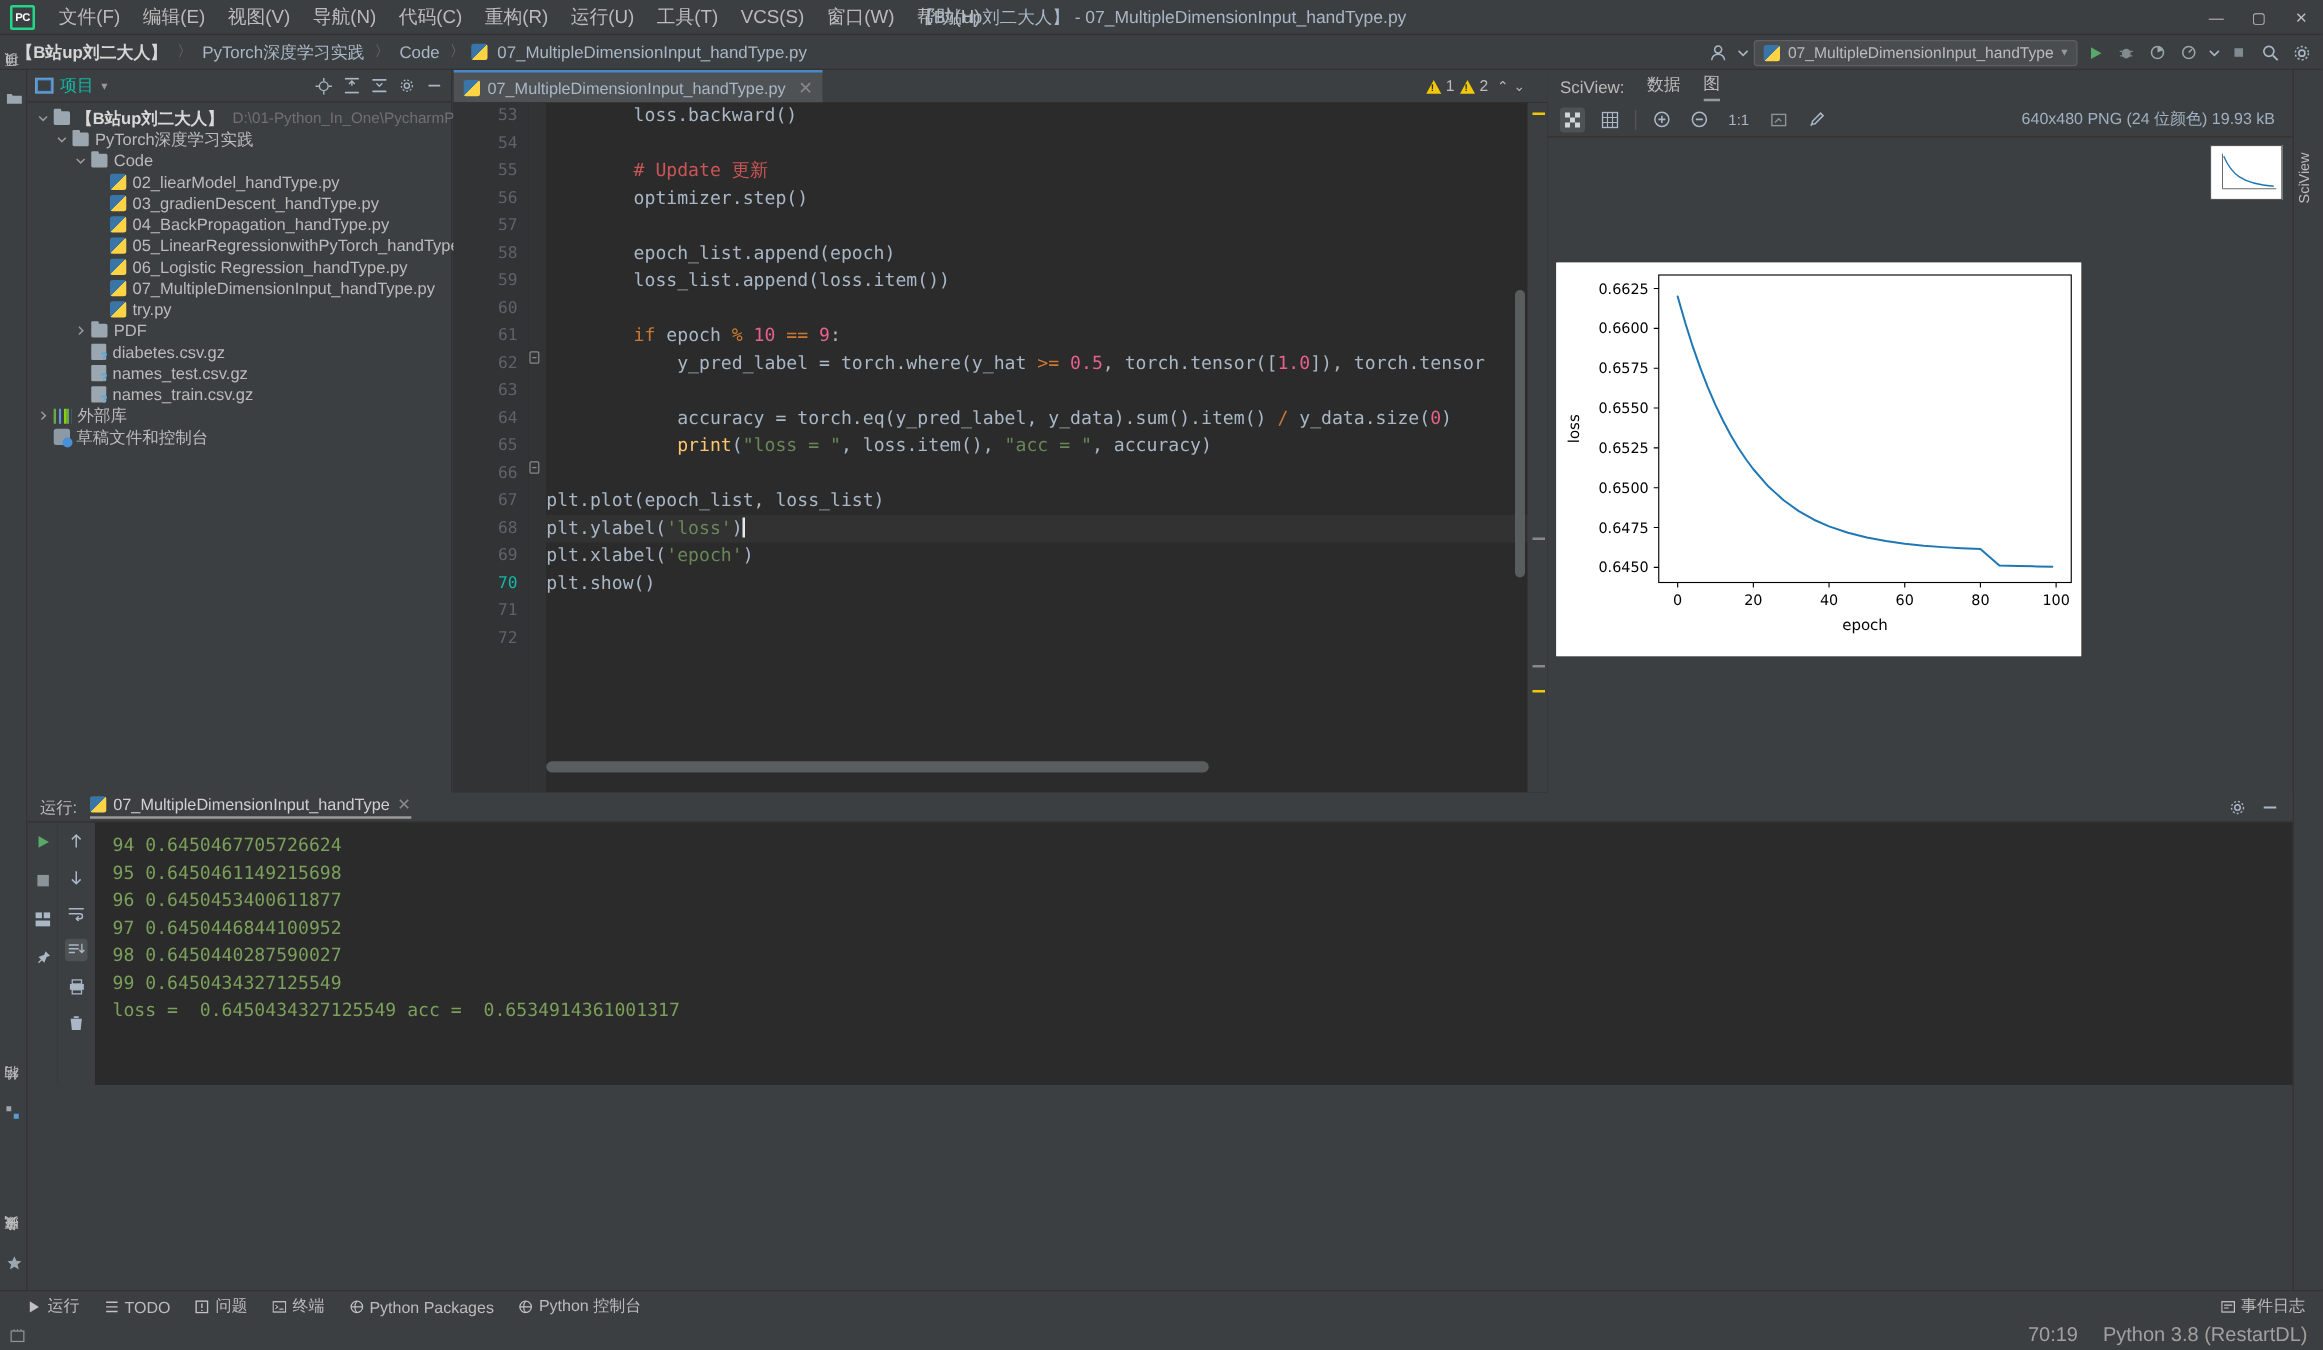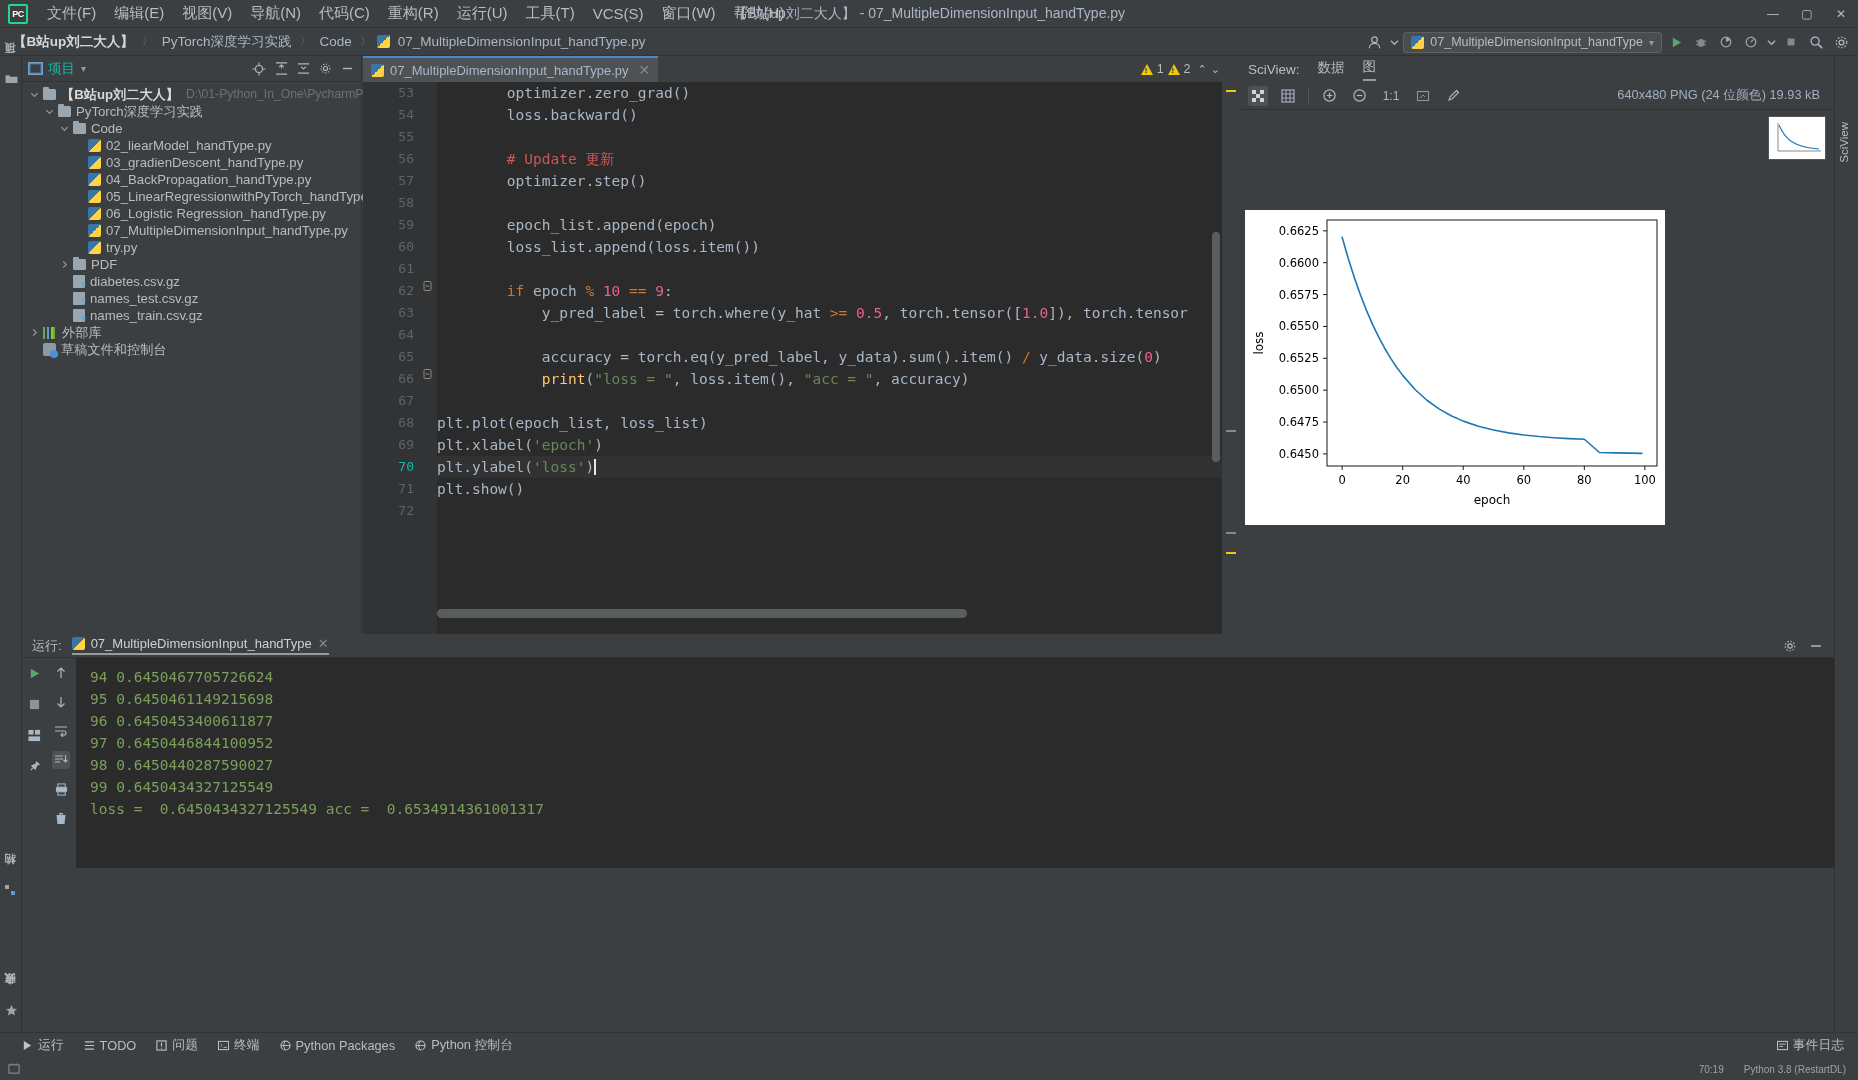--- a/index.html
+++ b/index.html
@@ -207,21 +207,21 @@
   
   .bottombar {
     position: absolute; left: 0; bottom: 22px; width: 1858px; height: 26px;
     background: #3c3f41; display: flex; align-items: center; padding-left: 22px;
     border-top: 1px solid #323232; gap: 20px;
   }
   .bb-item { display: flex; align-items: center; gap: 5px; font-size: 12.8px; color: #bbbbbb; }
   .statusbar {
     position: absolute; left: 0; bottom: 0; width: 1858px; height: 22px;
     background: #3c3f41; display: flex; align-items: center; padding-left: 8px;
-    font-size: 10px; color: #a0a0a0;
+    font-size: 16px; color: #a0a0a0;
   }
   .sb-right { margin-left: auto; display: flex; align-items: center; gap: 20px; padding-right: 12px; }
   svg { display: block; }
 </style>
 </head>
 <body>
 
 <div id="app">
 
   <div class="titlebar">
@@ -563,38 +563,37 @@
             </svg>
           </div>
           <div style="height: 22px; line-height: 22px; text-align: center;"></div>
           <div style="height: 22px; line-height: 22px; text-align: center;"></div>
           <div style="height: 22px; line-height: 22px; text-align: center;"></div>
           <div style="height: 22px; line-height: 22px; text-align: center;"></div>
           <div style="height: 22px; line-height: 22px; text-align: center;"></div>
           <div style="height: 22px; line-height: 22px; text-align: center;"></div>
         </div>
       <div class="codecol" id="code-container">
-          <div class="cline"><span class="plain">        </span><span class="plain">optimizer.zero_grad()</span></div>
           <div class="cline"><span class="plain">        </span><span class="plain">loss.backward()</span></div>
           <div class="cline"></div>
           <div class="cline"><span class="plain">        </span><span class="cmt"># Update 更新</span></div>
           <div class="cline"><span class="plain">        </span><span class="plain">optimizer.step()</span></div>
           <div class="cline"></div>
           <div class="cline"><span class="plain">        </span><span class="plain">epoch_list.append(epoch)</span></div>
           <div class="cline"><span class="plain">        </span><span class="plain">loss_list.append(loss.item())</span></div>
           <div class="cline"></div>
           <div class="cline has-squig"><span class="plain">        </span><span class="kw">if</span><span class="plain"> epoch </span><span class="kw">%</span><span class="plain"> </span><span class="numpink">10</span><span class="plain"> </span><span class="kw">==</span><span class="plain"> </span><span class="numpink">9</span><span class="plain">:</span></div>
           <div class="cline"><span class="plain">            </span><span class="plain">y_pred_label = torch.where(y_hat </span><span class="kw">&gt;=</span><span class="plain"> </span><span class="numpink">0.5</span><span class="plain">, torch.tensor([</span><span class="numpink">1.0</span><span class="plain">]), torch.tensor</span></div>
           <div class="cline"></div>
           <div class="cline"><span class="plain">            </span><span class="plain">accuracy = torch.eq(y_pred_label, y_data).sum().item() </span><span class="kw">/</span><span class="plain"> y_data.size(</span><span class="numpink">0</span><span class="plain">)</span></div>
           <div class="cline"><span class="plain">            </span><span class="fn">print</span><span class="plain">(</span><span class="str">"loss = "</span><span class="plain">, loss.item(), </span><span class="str">"acc = "</span><span class="plain">, accuracy)</span></div>
           <div class="cline"></div>
           <div class="cline"><span class="plain">plt.plot(epoch_list, loss_list)</span></div>
+          <div class="cline hl"><span class="plain">plt.ylabel(</span><span class="str">'loss'</span><span class="plain">)</span><span class="caret"></span></div>
           <div class="cline"><span class="plain">plt.xlabel(</span><span class="str">'epoch'</span><span class="plain">)</span></div>
-          <div class="cline hl"><span class="plain">plt.ylabel(</span><span class="str">'loss'</span><span class="plain">)</span><span class="caret"></span></div>
           <div class="cline"><span class="plain">plt.show()</span></div>
           <div class="cline"></div>
         </div>
       <div class="vscroll"></div>
       <div class="hscroll"></div>
       <div class="insp-bar">
         <div class="insp-mark" style="top:8px;background:#f0c808"></div>
         <div class="insp-mark" style="top:348px;background:#888"></div>
         <div class="insp-mark" style="top:450px;background:#888"></div>
         <div class="insp-mark" style="top:470px;background:#f0c808"></div>

